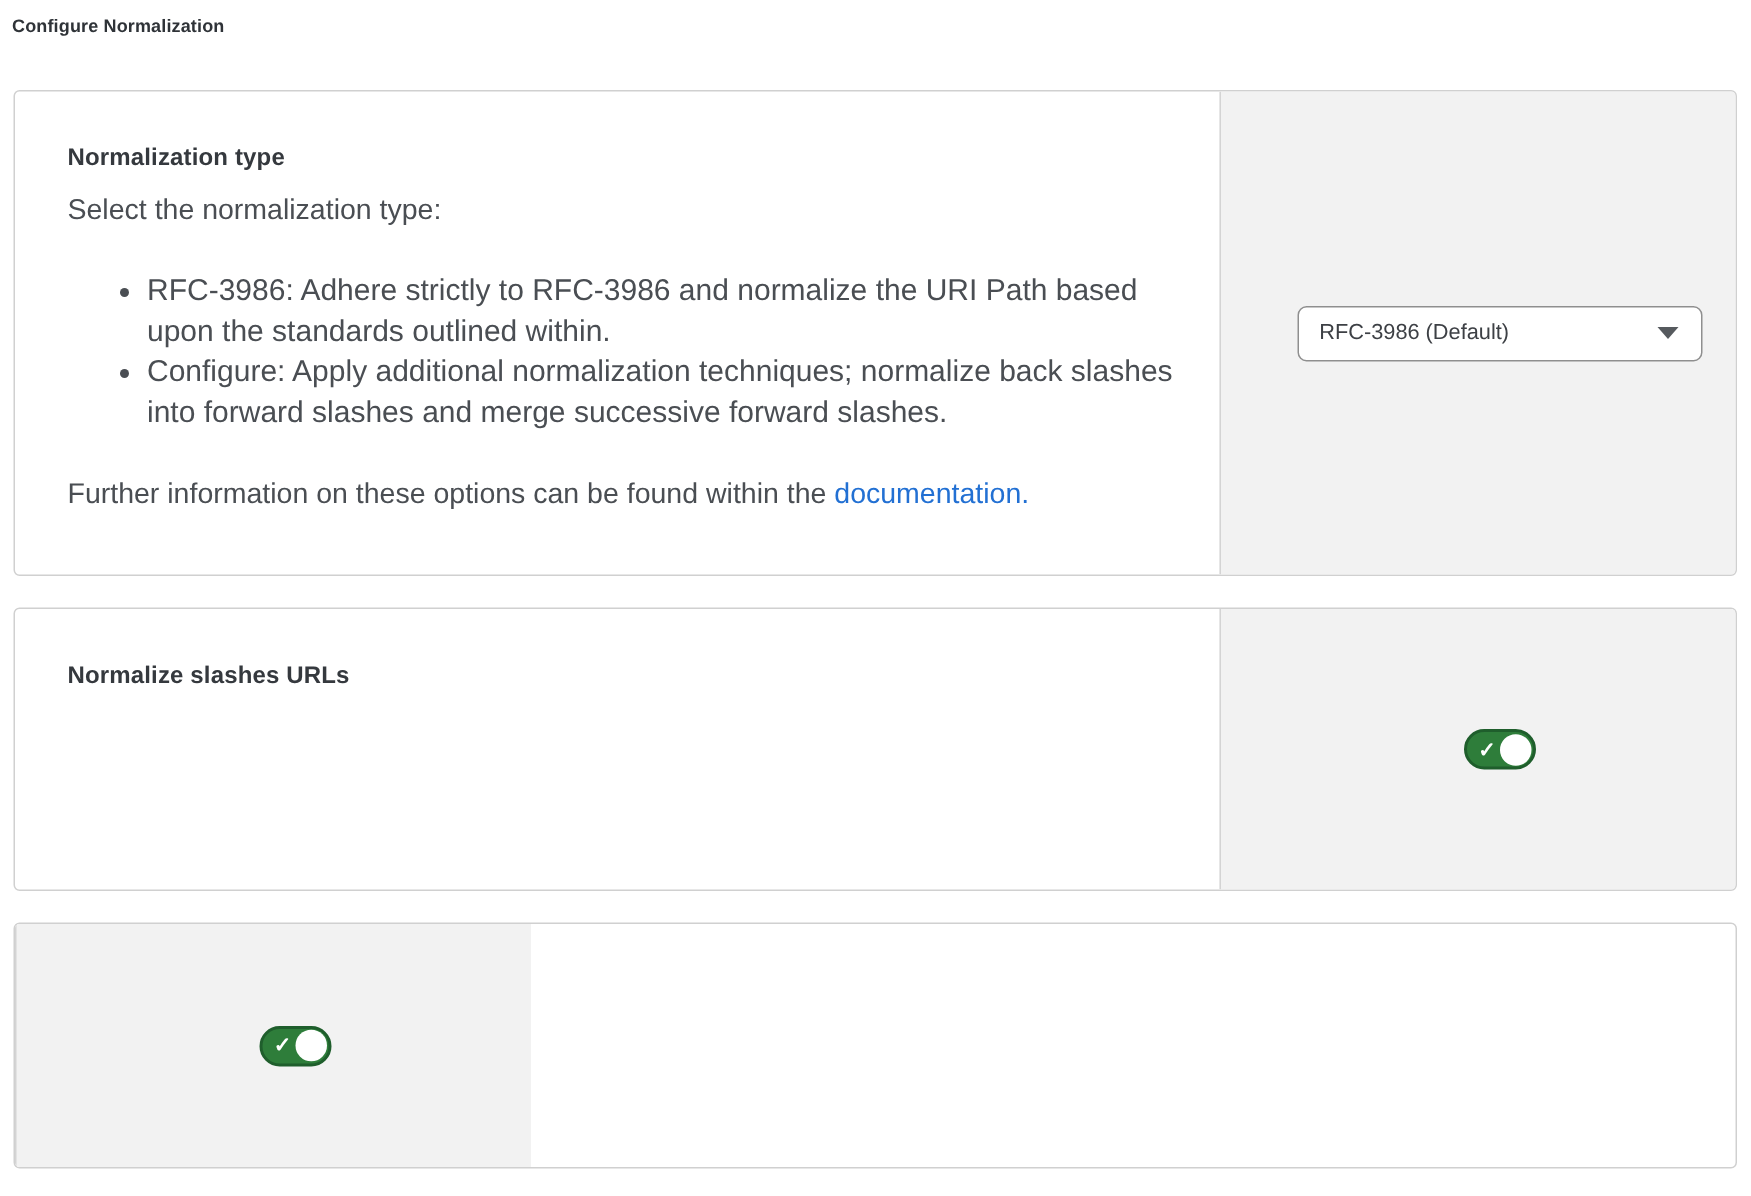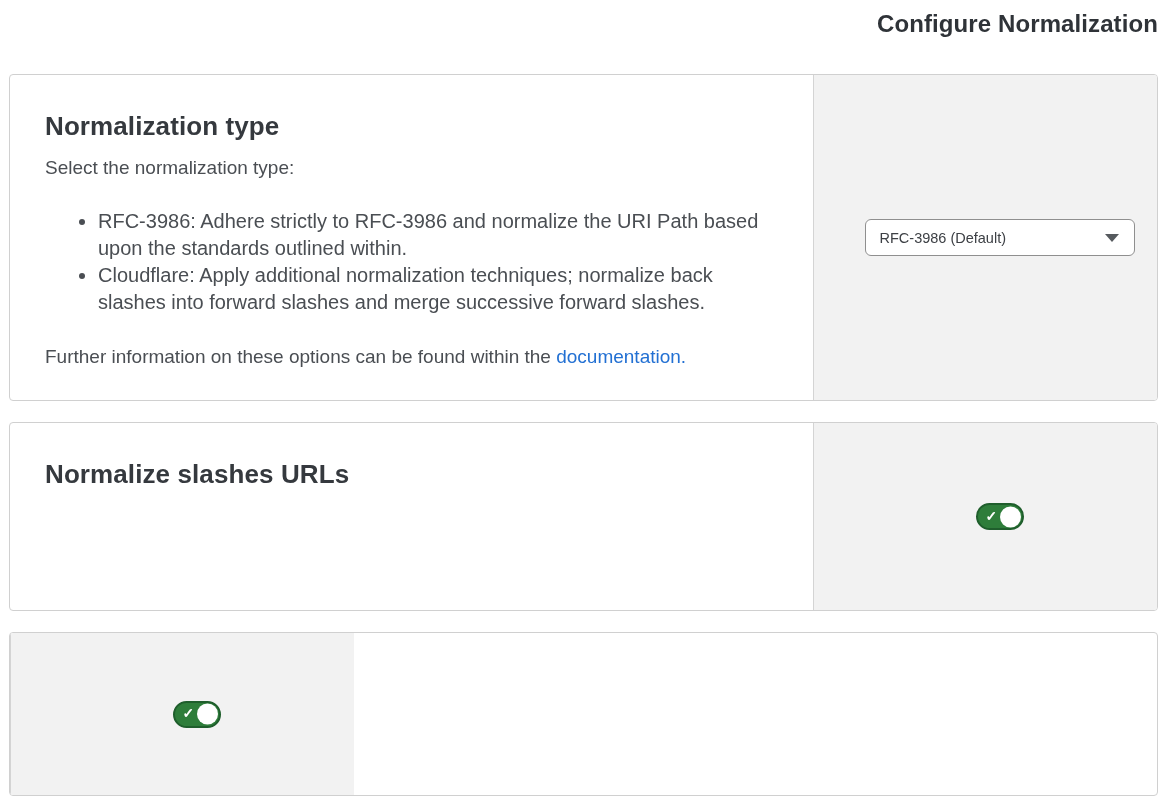--- a/index.html
+++ b/index.html
@@ -5,27 +5,26 @@
   * { box-sizing: border-box; margin: 0; padding: 0; }
   html, body { background: #ffffff; }
   body {
     width: 1167px;
     min-height: 797px;
     font-family: "Liberation Sans", sans-serif;
     color: #4a4e53;
   }
   .page { padding: 10px 9px 8px 9px; }
   .page-title {
-    font-size: 24px;
+    font-size: 12px;
     font-weight: 700;
     color: #2f3338;
     margin-left: -1px;
     margin-bottom: 36px;
     letter-spacing: 0.1px;
-    text-align: right;
   }
   .card {
     display: flex;
     border: 1px solid #d0d0d0;
     border-radius: 4px;
     overflow: hidden;
     margin-bottom: 21px;
     background: #ffffff;
   }
   .card-content {
@@ -38,21 +37,21 @@
     border-left: 1px solid #d4d4d4;
     display: flex;
     align-items: center;
     justify-content: center;
     padding-left: 28px;
   }
   .card-1 { min-height: 324px; }
   .card-2 { min-height: 189px; }
   .card-3 { min-height: 164px; }
   .card-title {
-    font-size: 26px;
+    font-size: 16px;
     font-weight: 600;
     color: #35393e;
     margin-bottom: 12px;
     letter-spacing: 0.1px;
   }
   .card-text {
     font-size: 19px;
     line-height: 27px;
     color: #4a4e53;
     max-width: 760px;
@@ -138,21 +137,21 @@
 <div class="page">
 
   <h1 class="page-title">Configure Normalization</h1>
 
   <section class="card card-1">
     <div class="card-content">
       <h2 class="card-title">Normalization type</h2>
       <p class="card-text">Select the normalization type:</p>
       <ul class="bullet-list">
         <li>RFC-3986: Adhere strictly to RFC-3986 and normalize the URI Path based upon the standards outlined within.</li>
-        <li>Cloudflare: Apply additional normalization techniques; normalize back slashes into forward slashes and merge successive forward slashes.</li>
+        <li>Configure: Apply additional normalization techniques; normalize back slashes into forward slashes and merge successive forward slashes.</li>
       </ul>
       <p class="footer-line"><span>Further information on these options can be found within the </span><a class="doc-link">documentation</a><span class="link-color">.</span></p>
     </div>
     <div class="card-side">
       <button class="select-control">
         <span>RFC-3986 (Default)</span>
         <span class="caret-down"></span>
       </button>
     </div>
   </section>

